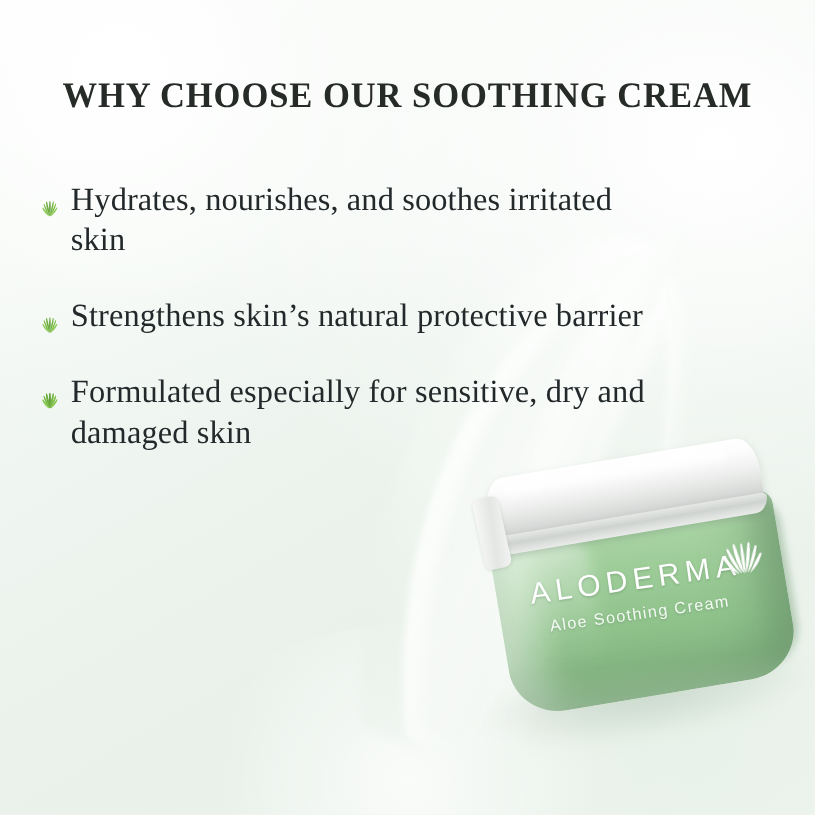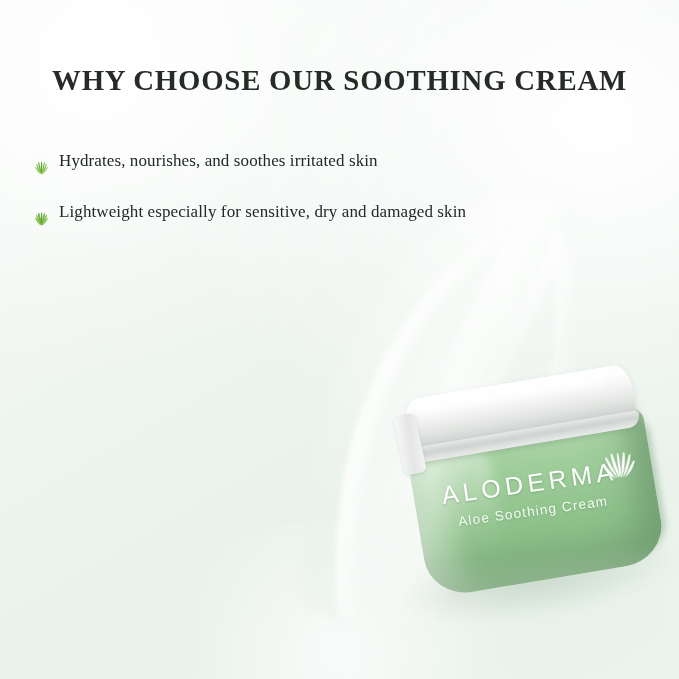--- a/index.html
+++ b/index.html
@@ -78,21 +78,21 @@
     width: 510px;
     list-style: none;
     margin: 0;
     padding: 0;
   }
   .benefit {
     position: relative;
     padding-left: 28px;
     margin-bottom: 30px;
     font-family: "Liberation Serif", "DejaVu Serif", serif;
-    font-size: 17px;
+    font-size: 27px;
     line-height: 1.24;
     color: #23282a;
     letter-spacing: 0.1px;
   }
   .benefit:last-child { margin-bottom: 0; }
 
   .sprout {
     position: absolute;
     left: 1px;
     top: 6px;
@@ -334,20 +334,36 @@
             <path d="M11.4 22.8 C8.6 19.4 6.6 15.4 5.5 11 C5.25 10 6.1 9.6 6.5 10.5 C8.4 14.5 10.2 18.6 11.8 22.8 Z" fill="#7cbc48"></path>
             <path d="M13 22.8 C15.7 19.3 17.6 15.3 18.6 10.9 C18.85 9.9 18 9.55 17.6 10.45 C15.8 14.5 14.2 18.6 12.6 22.8 Z" fill="#82c24d"></path>
             <path d="M11 23 C8.2 21 5.9 18.3 4.3 15 C3.85 14.1 4.7 13.5 5.3 14.3 C7.5 17.1 9.4 20 11.3 23 Z" fill="#8bc956"></path>
             <path d="M13.4 23 C16.1 20.9 18.3 18.2 19.8 14.9 C20.25 14 19.4 13.45 18.8 14.25 C16.7 17.1 14.9 20 13.1 23 Z" fill="#8bc956"></path>
           </g>
         </svg>
       </span>
       <span>Hydrates, nourishes, and soothes irritated skin</span>
     </li>
 
+    <li class="benefit">
+      <span class="sprout">
+        <svg viewBox="0 0 24 24" width="19" height="19" aria-hidden="true">
+          <g fill="#5f9e33">
+            <path d="M12 23 C11.2 18 11 13 11.6 7.6 C11.7 6.6 12.5 6.6 12.6 7.6 C13.2 13 13 18 12.4 23 Z"></path>
+            <path d="M11.8 22.6 C9.6 18.4 8.3 13.6 8 8.4 C7.95 7.4 8.8 7.2 9.1 8.1 C10.5 12.8 11.5 17.6 12.3 22.6 Z" fill="#6fae3e"></path>
+            <path d="M12.7 22.6 C14.6 18.3 15.8 13.5 16.2 8.4 C16.3 7.4 15.4 7.2 15.1 8.1 C13.8 12.8 12.9 17.6 12.2 22.6 Z" fill="#74b442"></path>
+            <path d="M11.4 22.8 C8.6 19.4 6.6 15.4 5.5 11 C5.25 10 6.1 9.6 6.5 10.5 C8.4 14.5 10.2 18.6 11.8 22.8 Z" fill="#7cbc48"></path>
+            <path d="M13 22.8 C15.7 19.3 17.6 15.3 18.6 10.9 C18.85 9.9 18 9.55 17.6 10.45 C15.8 14.5 14.2 18.6 12.6 22.8 Z" fill="#82c24d"></path>
+            <path d="M11 23 C8.2 21 5.9 18.3 4.3 15 C3.85 14.1 4.7 13.5 5.3 14.3 C7.5 17.1 9.4 20 11.3 23 Z" fill="#8bc956"></path>
+            <path d="M13.4 23 C16.1 20.9 18.3 18.2 19.8 14.9 C20.25 14 19.4 13.45 18.8 14.25 C16.7 17.1 14.9 20 13.1 23 Z" fill="#8bc956"></path>
+          </g>
+        </svg>
+      </span>
+      <span>Strengthens skin’s natural protective barrier</span>
+    </li>
 
     <li class="benefit">
       <span class="sprout">
         <svg viewBox="0 0 24 24" width="19" height="19" aria-hidden="true">
           <g fill="#5f9e33">
             <path d="M12 23 C11.2 18 11 13 11.6 7.6 C11.7 6.6 12.5 6.6 12.6 7.6 C13.2 13 13 18 12.4 23 Z"></path>
             <path d="M11.8 22.6 C9.6 18.4 8.3 13.6 8 8.4 C7.95 7.4 8.8 7.2 9.1 8.1 C10.5 12.8 11.5 17.6 12.3 22.6 Z" fill="#6fae3e"></path>
             <path d="M12.7 22.6 C14.6 18.3 15.8 13.5 16.2 8.4 C16.3 7.4 15.4 7.2 15.1 8.1 C13.8 12.8 12.9 17.6 12.2 22.6 Z" fill="#74b442"></path>
             <path d="M11.4 22.8 C8.6 19.4 6.6 15.4 5.5 11 C5.25 10 6.1 9.6 6.5 10.5 C8.4 14.5 10.2 18.6 11.8 22.8 Z" fill="#7cbc48"></path>
             <path d="M13 22.8 C15.7 19.3 17.6 15.3 18.6 10.9 C18.85 9.9 18 9.55 17.6 10.45 C15.8 14.5 14.2 18.6 12.6 22.8 Z" fill="#82c24d"></path>
@@ -365,21 +381,21 @@
             <path d="M12 23 C11.2 18 11 13 11.6 7.6 C11.7 6.6 12.5 6.6 12.6 7.6 C13.2 13 13 18 12.4 23 Z"></path>
             <path d="M11.8 22.6 C9.6 18.4 8.3 13.6 8 8.4 C7.95 7.4 8.8 7.2 9.1 8.1 C10.5 12.8 11.5 17.6 12.3 22.6 Z" fill="#6fae3e"></path>
             <path d="M12.7 22.6 C14.6 18.3 15.8 13.5 16.2 8.4 C16.3 7.4 15.4 7.2 15.1 8.1 C13.8 12.8 12.9 17.6 12.2 22.6 Z" fill="#74b442"></path>
             <path d="M11.4 22.8 C8.6 19.4 6.6 15.4 5.5 11 C5.25 10 6.1 9.6 6.5 10.5 C8.4 14.5 10.2 18.6 11.8 22.8 Z" fill="#7cbc48"></path>
             <path d="M13 22.8 C15.7 19.3 17.6 15.3 18.6 10.9 C18.85 9.9 18 9.55 17.6 10.45 C15.8 14.5 14.2 18.6 12.6 22.8 Z" fill="#82c24d"></path>
             <path d="M11 23 C8.2 21 5.9 18.3 4.3 15 C3.85 14.1 4.7 13.5 5.3 14.3 C7.5 17.1 9.4 20 11.3 23 Z" fill="#8bc956"></path>
             <path d="M13.4 23 C16.1 20.9 18.3 18.2 19.8 14.9 C20.25 14 19.4 13.45 18.8 14.25 C16.7 17.1 14.9 20 13.1 23 Z" fill="#8bc956"></path>
           </g>
         </svg>
       </span>
-      <span>Lightweight especially for sensitive, dry and damaged skin</span>
+      <span>Formulated especially for sensitive, dry and damaged skin</span>
     </li>
 
   </ul>
 
   <div class="jar-shadow"></div>
 
   <div class="jar">
 
     <div class="jar-body"></div>
     <div class="jar-glass-edge"></div>

